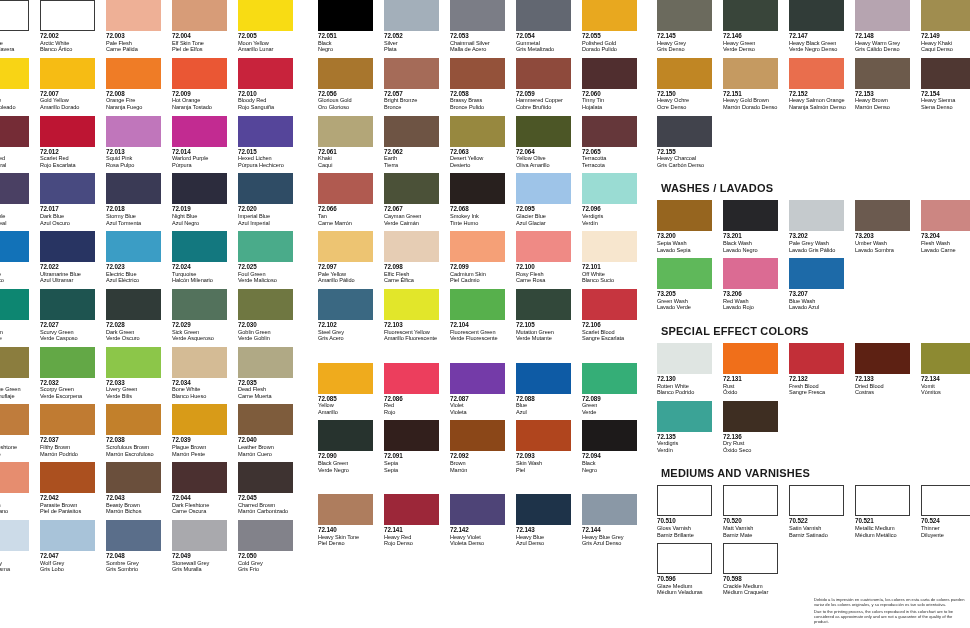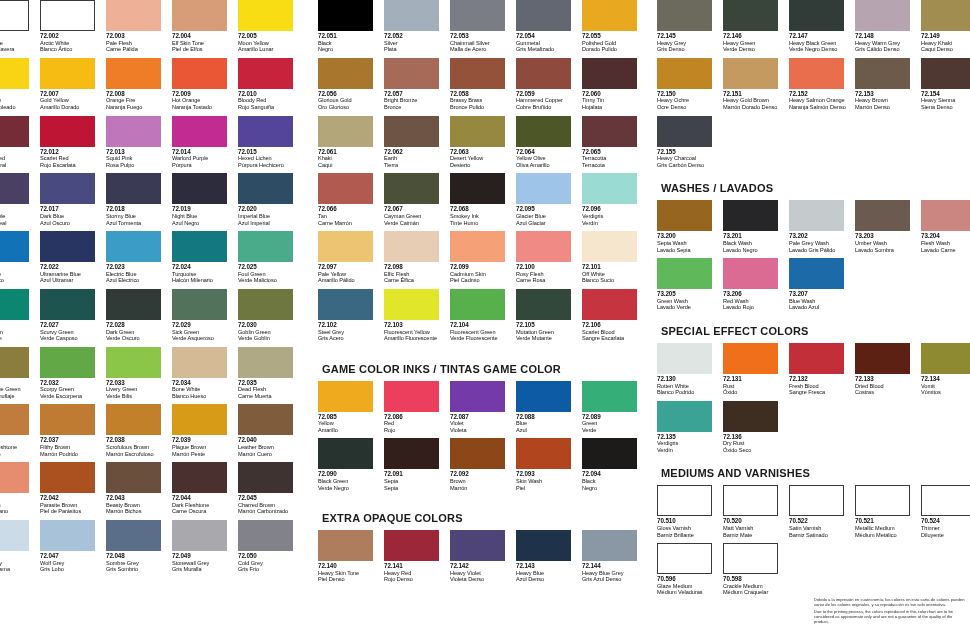--- a/index.html
+++ b/index.html
@@ -712,21 +712,20 @@
         <div class="blk">
           <div class="swatch" style="background: rgb(198, 53, 63);"></div>
           <div class="lbl">
             <span class="code">72.106</span>
             <span class="en">Scarlet Blood</span>
             <span class="es">Sangre Escarlata</span>
           </div>
         </div>
       </div>
     <div class="spacer-lg"></div>
-    <div class="section-title">GAME COLOR INKS / TINTAS GAME COLOR</div>
     <div class="grid" id="grid-inks">
         <div class="blk">
           <div class="swatch" style="background: rgb(239, 171, 29);"></div>
           <div class="lbl">
             <span class="code">72.085</span>
             <span class="en">Yellow</span>
             <span class="es">Amarillo</span>
           </div>
         </div>
         <div class="blk">
@@ -796,21 +795,20 @@
         <div class="blk">
           <div class="swatch" style="background: rgb(29, 26, 26);"></div>
           <div class="lbl">
             <span class="code">72.094</span>
             <span class="en">Black</span>
             <span class="es">Negro</span>
           </div>
         </div>
       </div>
     <div class="spacer-lg"></div>
-    <div class="section-title">EXTRA OPAQUE COLORS</div>
     <div class="grid" id="grid-extra">
         <div class="blk">
           <div class="swatch" style="background: rgb(174, 125, 94);"></div>
           <div class="lbl">
             <span class="code">72.140</span>
             <span class="en">Heavy Skin Tone</span>
             <span class="es">Piel Denso</span>
           </div>
         </div>
         <div class="blk">

